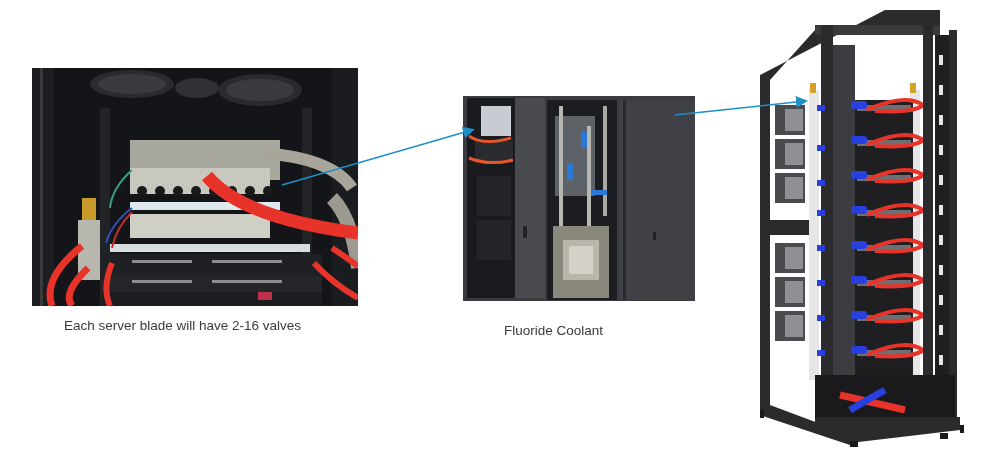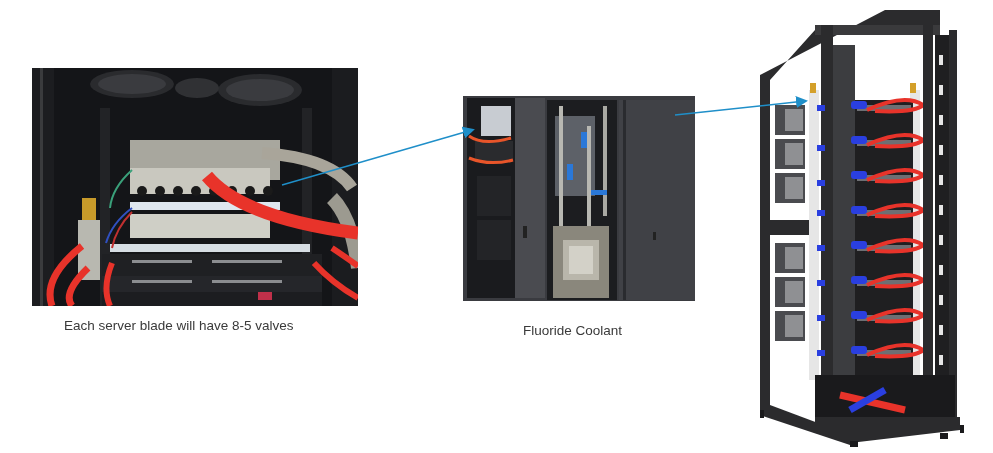--- a/index.html
+++ b/index.html
@@ -69,21 +69,21 @@
     <path d="M56 200 Q30 225 40 238" stroke="#e8332a" stroke-width="7" fill="none"></path>
     <path d="M80 195 Q70 220 78 238" stroke="#e8332a" stroke-width="6" fill="none"></path>
     <path d="M282 195 Q300 215 326 230" stroke="#e8332a" stroke-width="6" fill="none"></path>
     <path d="M300 180 Q315 190 326 198" stroke="#e8332a" stroke-width="6" fill="none"></path>
 
     <path d="M100 102 Q80 120 78 140" stroke="#3aa07a" stroke-width="2" fill="none"></path>
     <path d="M100 140 Q80 155 74 175" stroke="#3050c0" stroke-width="2" fill="none"></path>
     <path d="M100 144 Q84 160 80 180" stroke="#c03030" stroke-width="2" fill="none"></path>
   </svg>
 </div>
-<div class="caption" style="left:64px; top:318px;">Each server blade will have 8-5 valves</div>
+<div class="caption" style="left:64px; top:318px;">Each server blade will have 2-16 valves</div>
 
 <div class="photo" style="left:463px; top:96px; width:232px; height:205px; background:#2c2d31;">
   <svg width="232" height="205" viewBox="0 0 232 205">
     <rect x="0" y="0" width="232" height="205" fill="#3a3b40"></rect>
 
     <rect x="4" y="2" width="48" height="200" fill="#1a1b1e"></rect>
     <rect x="18" y="10" width="30" height="30" fill="#c8ccd2"></rect>
     <rect x="12" y="45" width="38" height="20" fill="#2a2b2e"></rect>
     <path d="M6 40 Q20 50 48 42" stroke="#e8552a" stroke-width="3" fill="none"></path>
     <path d="M6 62 Q26 70 50 64" stroke="#e8552a" stroke-width="3" fill="none"></path>
@@ -104,21 +104,21 @@
 
     <rect x="90" y="130" width="56" height="72" fill="#8a877c"></rect>
     <rect x="100" y="144" width="36" height="40" fill="#b9b6ab"></rect>
     <rect x="106" y="150" width="24" height="28" fill="#d3d1c8"></rect>
 
     <rect x="156" y="4" width="76" height="200" fill="#404146"></rect>
     <rect x="160" y="4" width="3" height="200" fill="#2a2b2f"></rect>
     <rect x="190" y="136" width="3" height="8" fill="#222"></rect>
   </svg>
 </div>
-<div class="caption" style="left:523px; top:323px;">Fluoride Coolant</div>
+<div class="caption" style="left:504px; top:323px;">Fluoride Coolant</div>
 
 <div class="photo" style="left:755px; top:5px; width:215px; height:445px;">
   <svg width="215" height="445" viewBox="0 0 215 445">
 
     <polygon points="5,70 130,5 185,5 185,25 60,25 15,75" fill="#2b2b2d"></polygon>
     <polygon points="60,20 185,20 185,30 60,30" fill="#3a3a3c"></polygon>
 
     <rect x="5" y="70" width="10" height="330" fill="#2b2b2d"></rect>
     <polygon points="5,400 15,400 95,430 95,440 5,410" fill="#2b2b2d"></polygon>
 

